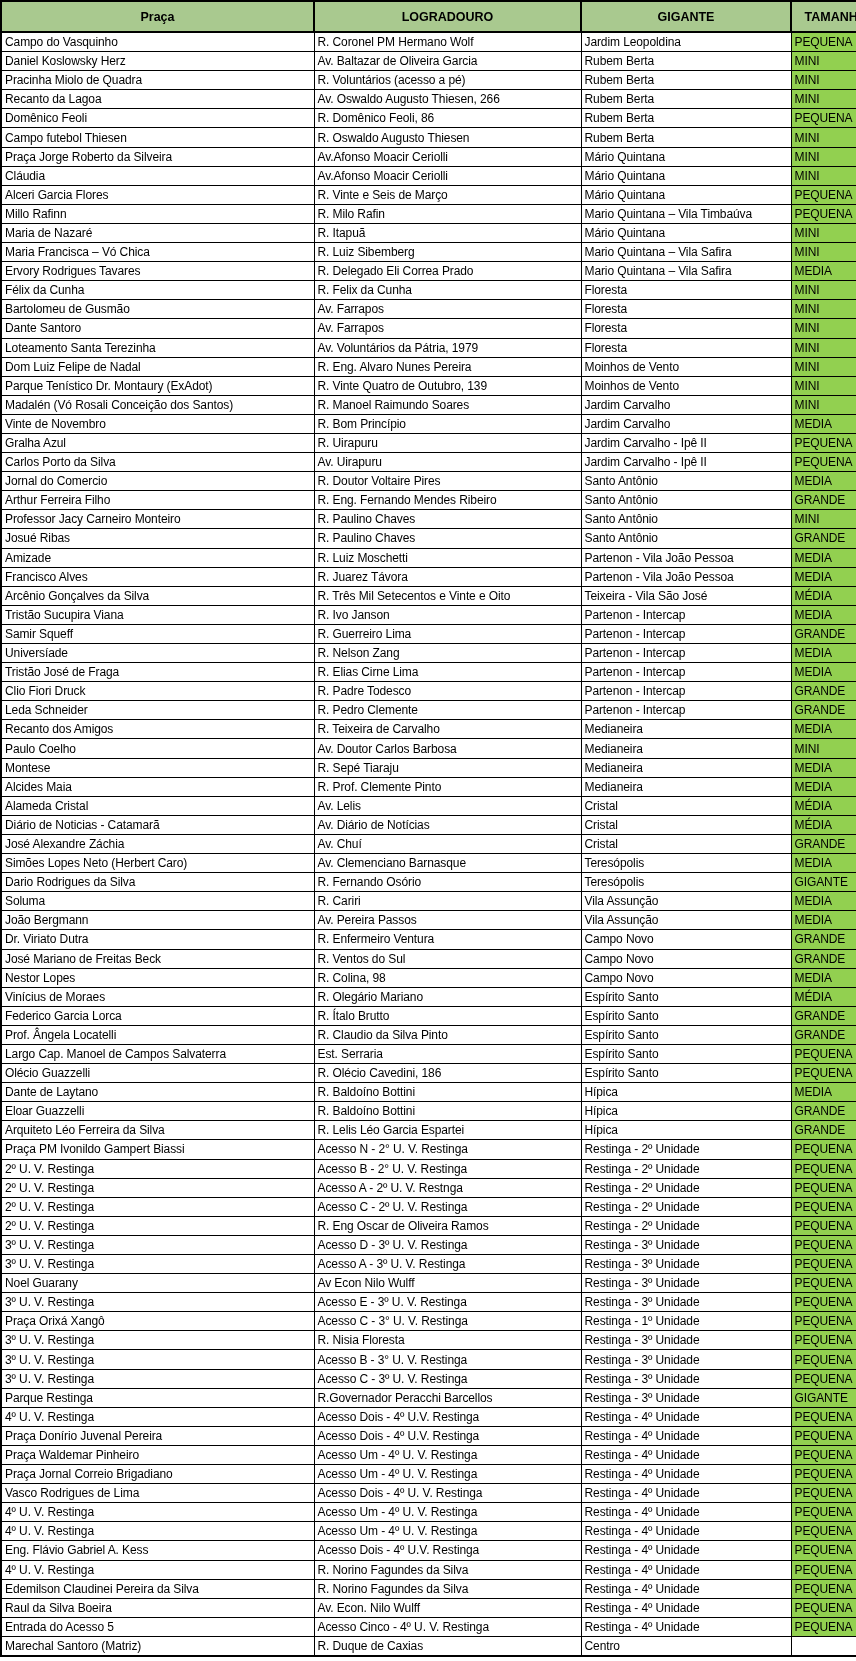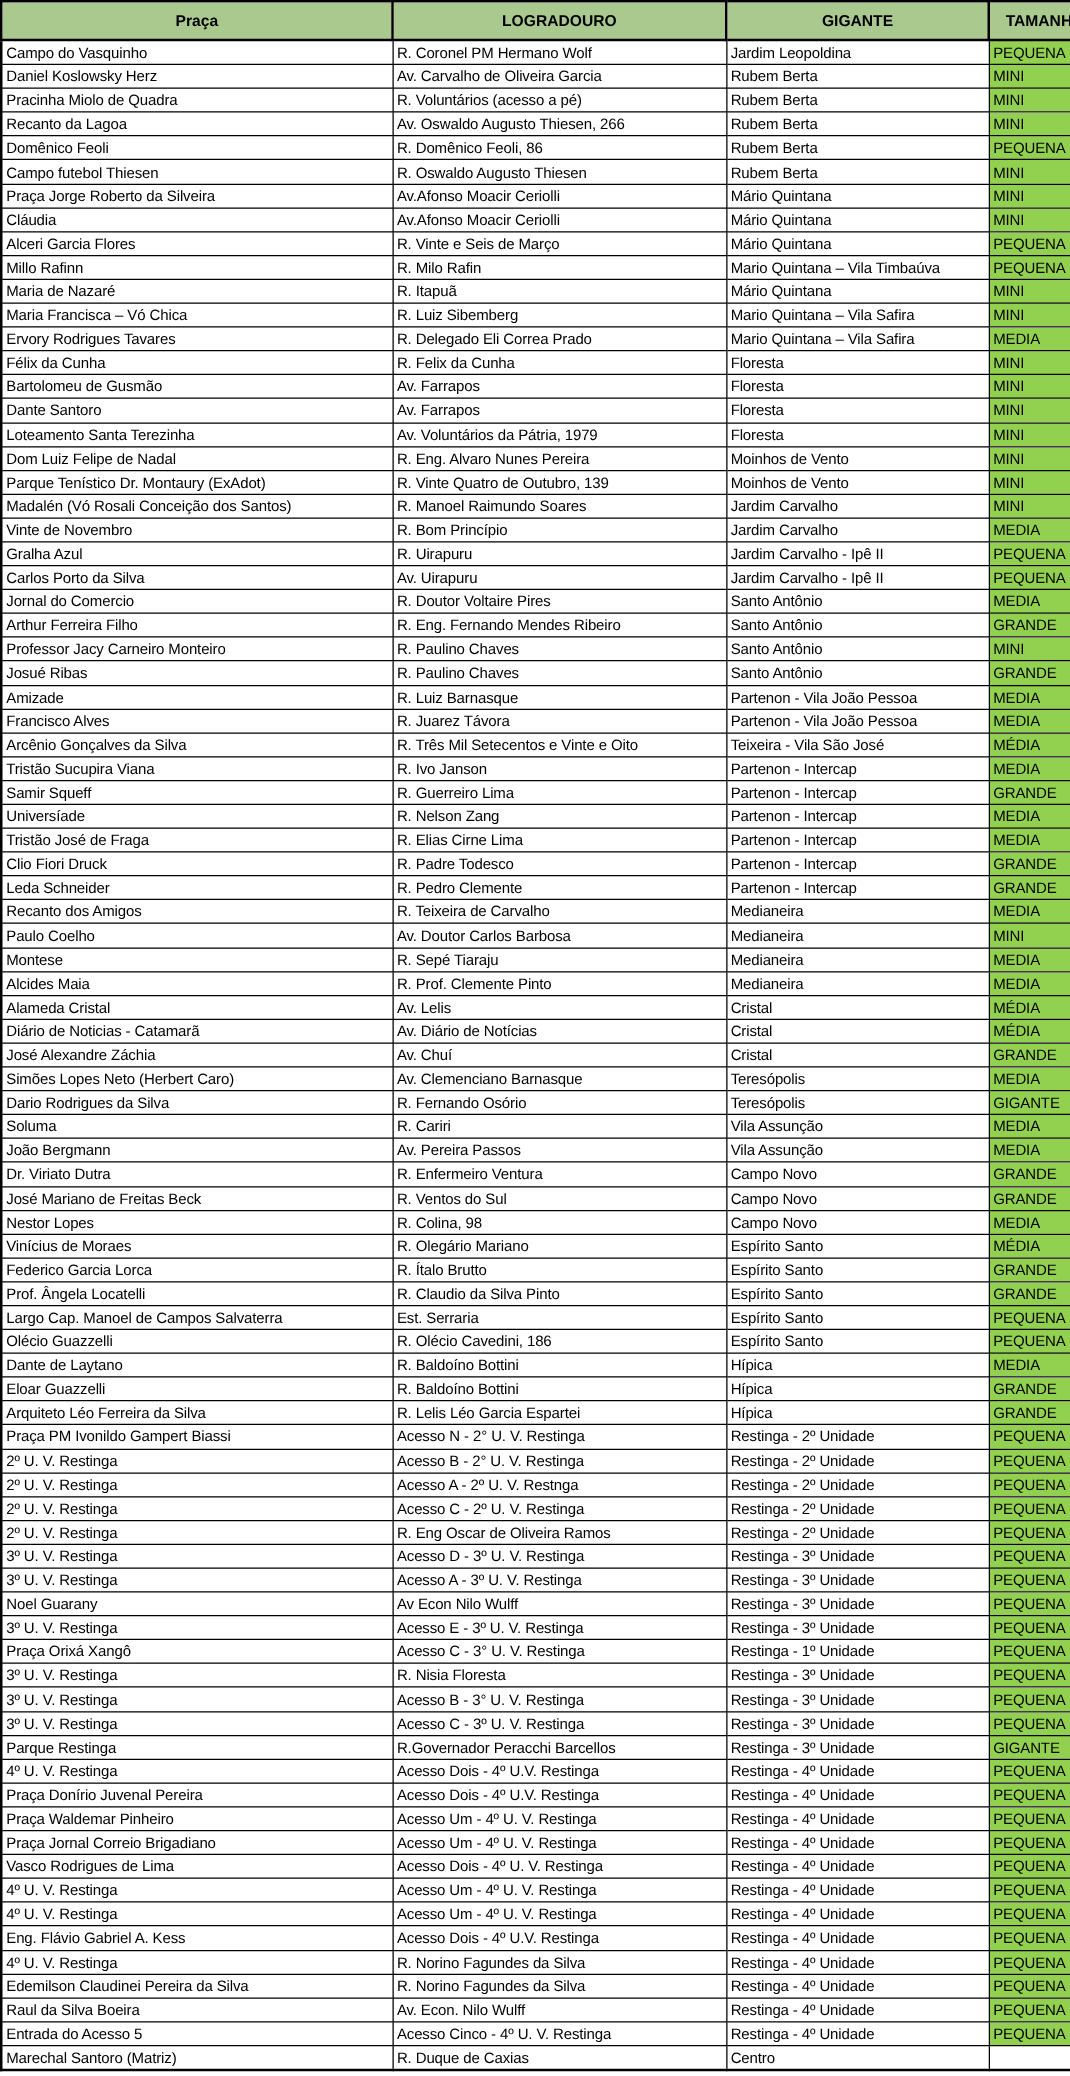--- a/index.html
+++ b/index.html
@@ -61,21 +61,21 @@
     </thead>
     <tbody>
         <tr>
           <td>Campo do Vasquinho</td>
           <td>R. Coronel PM Hermano Wolf</td>
           <td>Jardim Leopoldina</td>
           <td class="size">PEQUENA</td>
         </tr>
         <tr>
           <td>Daniel Koslowsky Herz</td>
-          <td>Av. Carvalho de Oliveira Garcia</td>
+          <td>Av. Baltazar de Oliveira Garcia</td>
           <td>Rubem Berta</td>
           <td class="size">MINI</td>
         </tr>
         <tr>
           <td>Pracinha Miolo de Quadra</td>
           <td>R. Voluntários (acesso a pé)</td>
           <td>Rubem Berta</td>
           <td class="size">MINI</td>
         </tr>
         <tr>
@@ -217,21 +217,21 @@
           <td class="size">MINI</td>
         </tr>
         <tr>
           <td>Josué Ribas</td>
           <td>R. Paulino Chaves</td>
           <td>Santo Antônio</td>
           <td class="size">GRANDE</td>
         </tr>
         <tr>
           <td>Amizade</td>
-          <td>R. Luiz Barnasque</td>
+          <td>R. Luiz Moschetti</td>
           <td>Partenon - Vila João Pessoa</td>
           <td class="size">MEDIA</td>
         </tr>
         <tr>
           <td>Francisco Alves</td>
           <td>R. Juarez Távora</td>
           <td>Partenon - Vila João Pessoa</td>
           <td class="size">MEDIA</td>
         </tr>
         <tr>

